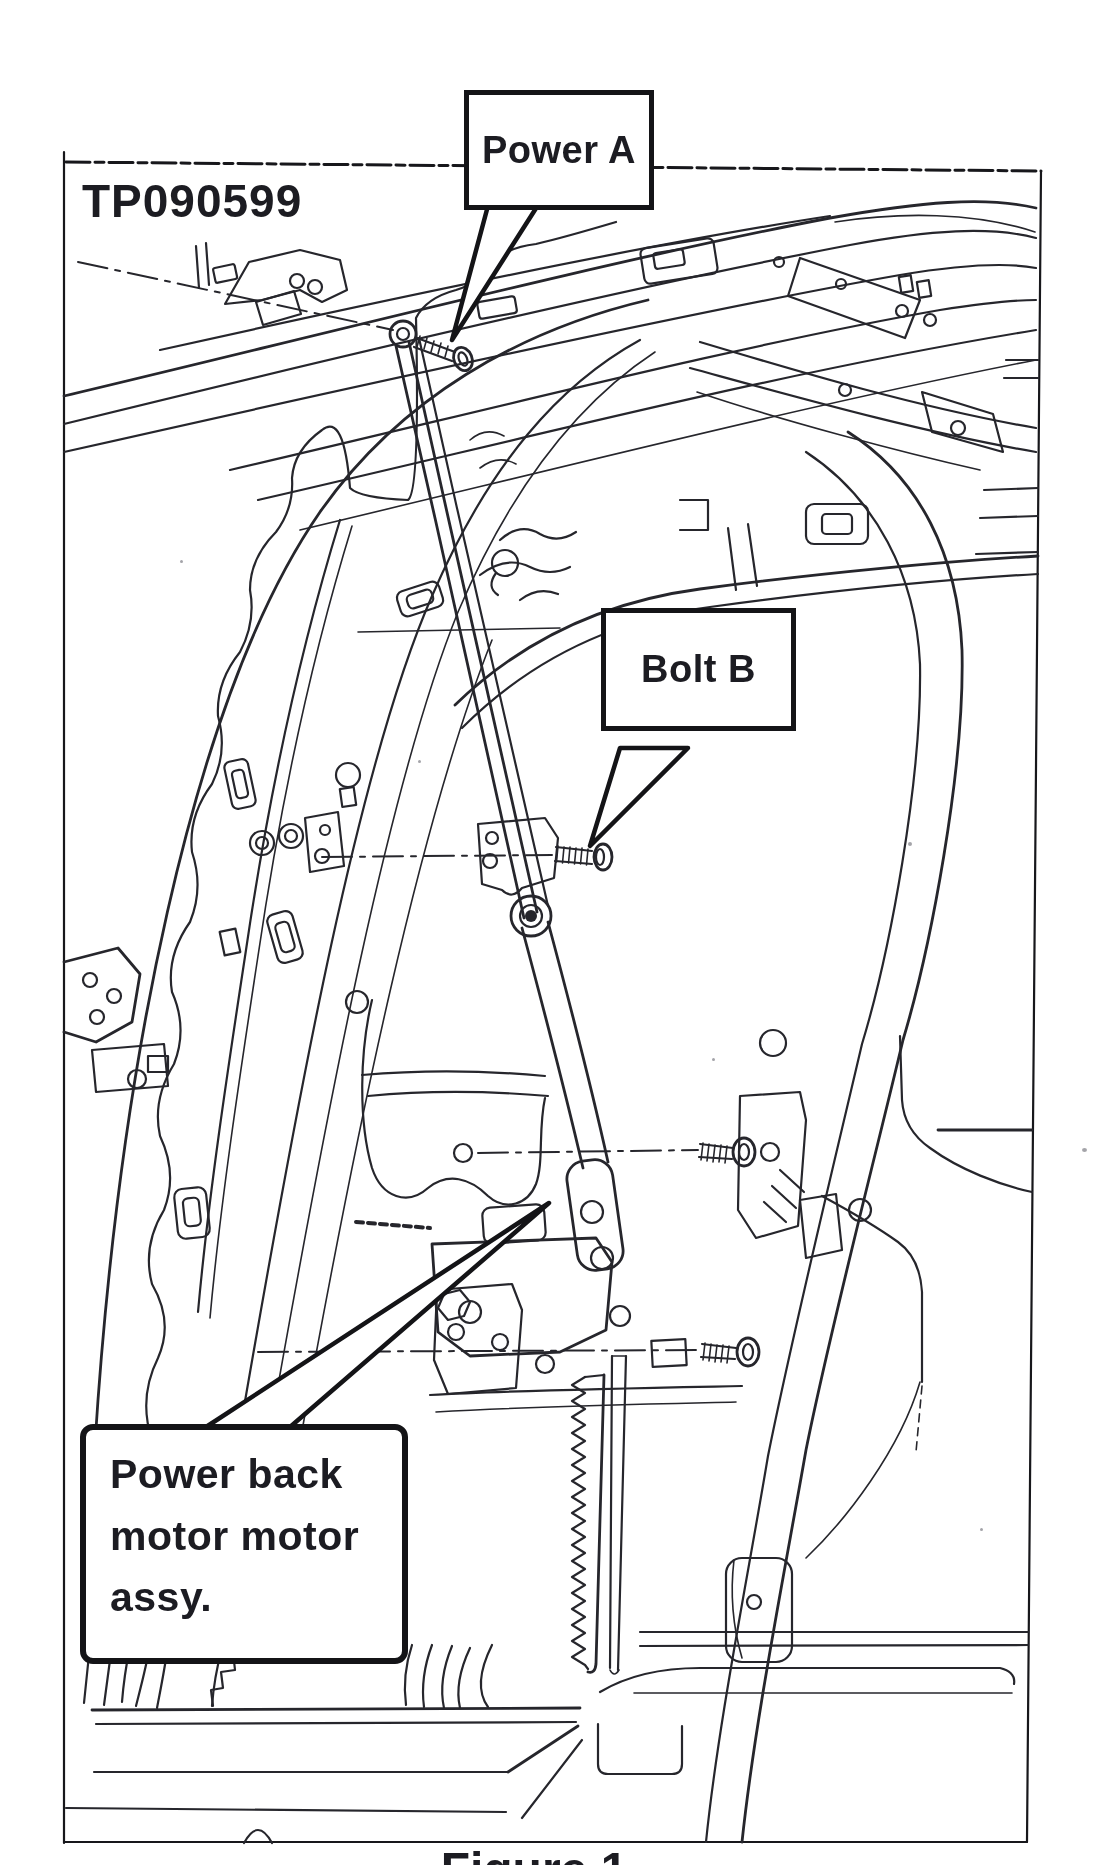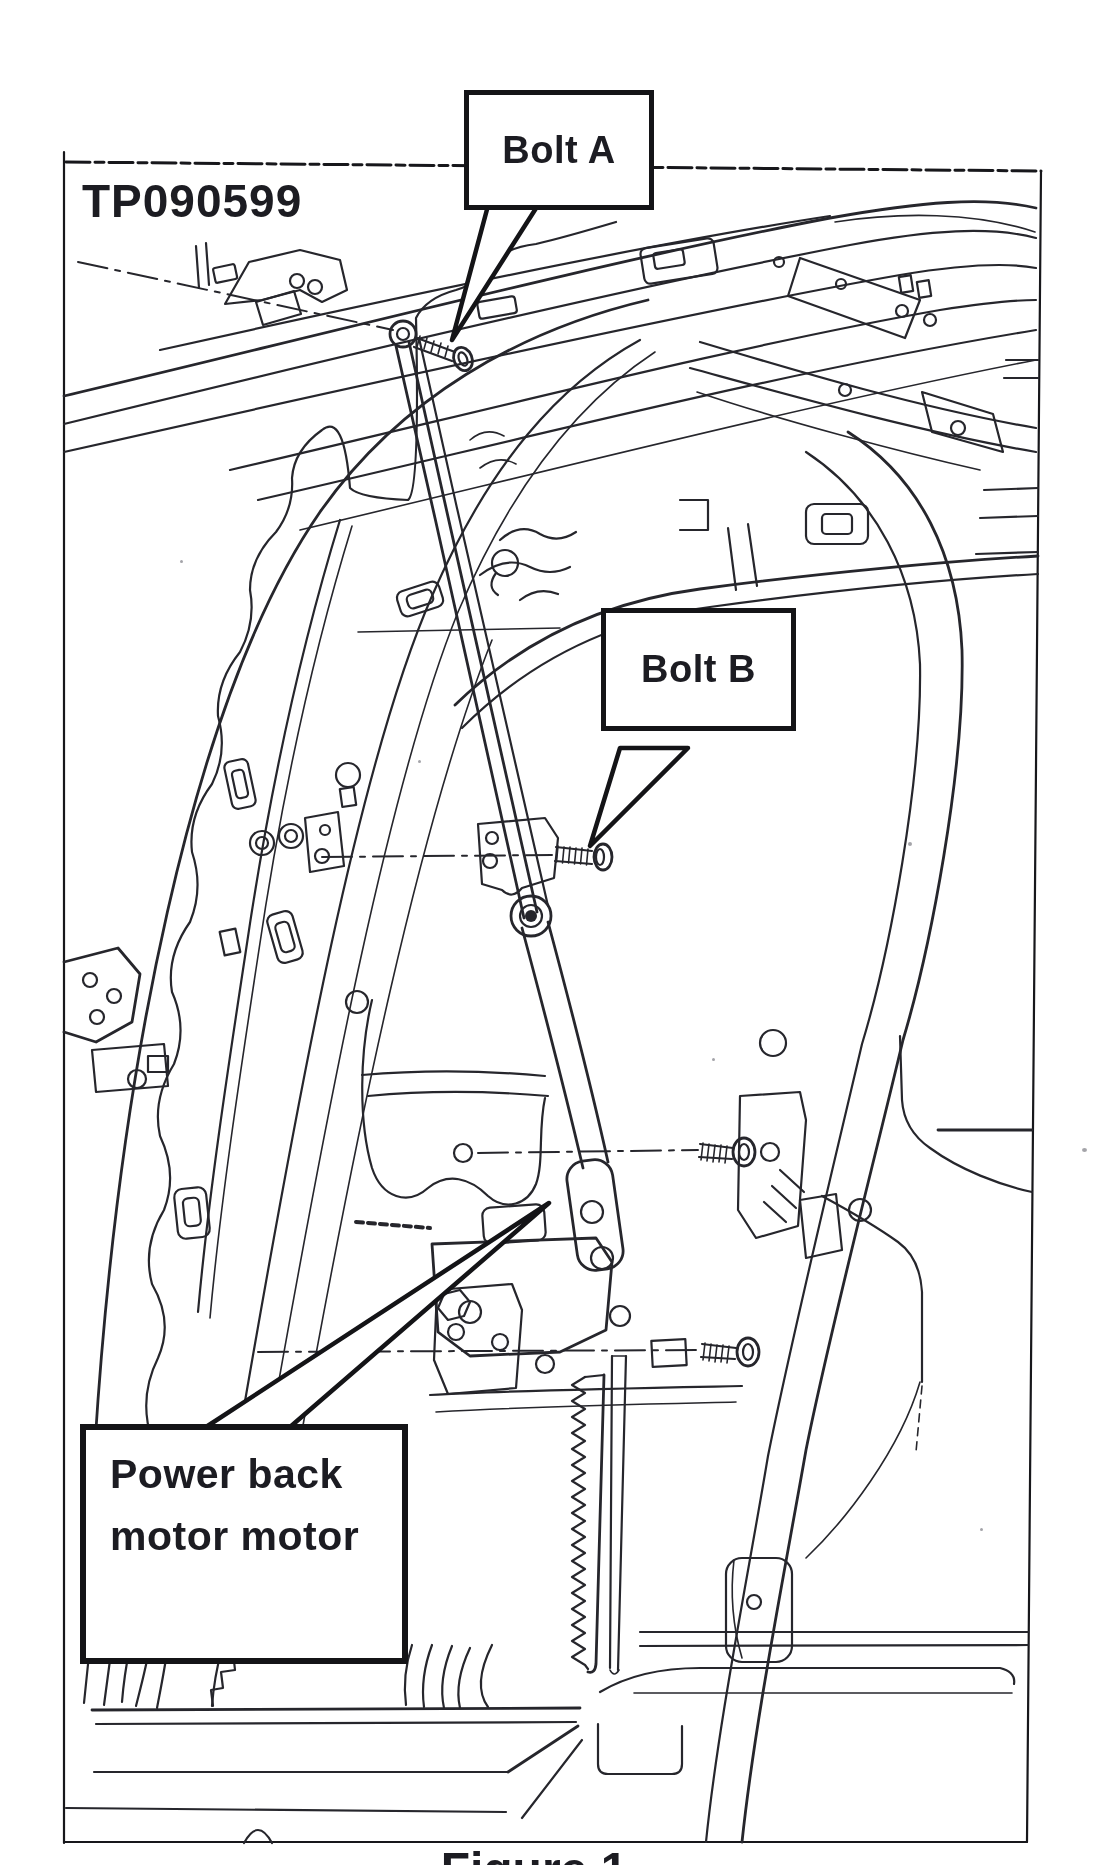--- a/index.html
+++ b/index.html
@@ -15,21 +15,21 @@
   svg.art .frame{stroke:#17171b}
   svg.art .dashdot{stroke-dasharray:30 8 5 8;stroke-width:2;}
   svg.art .dashtop{stroke-dasharray:24 5 9 5;stroke-width:3;}
   svg.art .dots{stroke-dasharray:7 5;stroke-width:4;}
   svg.art .pointer{fill:#ffffff;stroke:#141417;stroke-width:4.5;}
   svg.art .dark{fill:#26262c;stroke:none;}
   .callout{position:absolute;z-index:3;background:#ffffff;border:5px solid #141417;
            display:flex;align-items:center;justify-content:center;
            font-weight:700;font-size:38px;letter-spacing:0.5px;}
   .callout.motor{align-items:flex-start;justify-content:flex-start;
-           padding:14px 0 0 24px;font-size:41px;line-height:1.5;border-width:6px;}
+           padding:14px 0 0 24px;font-size:41px;line-height:1.5;border-width:6px;border-radius:13px;}
   .tp-code{position:absolute;left:82px;top:174px;z-index:3;font-weight:700;font-size:46px;letter-spacing:1px;}
   .caption{position:absolute;left:64px;top:1842px;width:940px;z-index:3;text-align:center;
            font-weight:700;font-size:48px;}
   .speck{position:absolute;z-index:2;background:#5a5a62;border-radius:50%;opacity:.55;}
 </style>
 </head>
 <body>
 
 <div class="stage">
 
@@ -257,31 +257,32 @@
     <g>
       <polygon class="pointer" points="489,202 540,202 452,340"></polygon>
       <polygon class="pointer" points="620,748 688,748 590,846"></polygon>
       <polygon class="pointer" points="206,1427 290,1427 549,1203"></polygon>
     </g>
   </svg>
 
   <div class="tp-code">TP090599</div>
 
   <div class="callout" style="left:464px;top:90px;width:180px;height:110px;">
-    <span>Bolt A</span>
+    <span>Power A</span>
   </div>
 
   <div class="callout" style="left:601px;top:608px;width:185px;height:113px;">
     <span>Bolt B</span>
   </div>
 
   <div class="callout motor" style="left:80px;top:1424px;width:292px;height:214px;">
     <div>
       <div>Power back</div>
       <div>motor motor</div>
+      <div>assy.</div>
     </div>
   </div>
 
   <div class="caption">Figure 1</div>
 
   <div class="speck" style="left:908px;top:842px;width:4px;height:4px;"></div>
   <div class="speck" style="left:1082px;top:1148px;width:5px;height:4px;"></div>
   <div class="speck" style="left:712px;top:1058px;width:3px;height:3px;"></div>
   <div class="speck" style="left:418px;top:760px;width:3px;height:3px;"></div>
   <div class="speck" style="left:980px;top:1528px;width:3px;height:3px;"></div>

